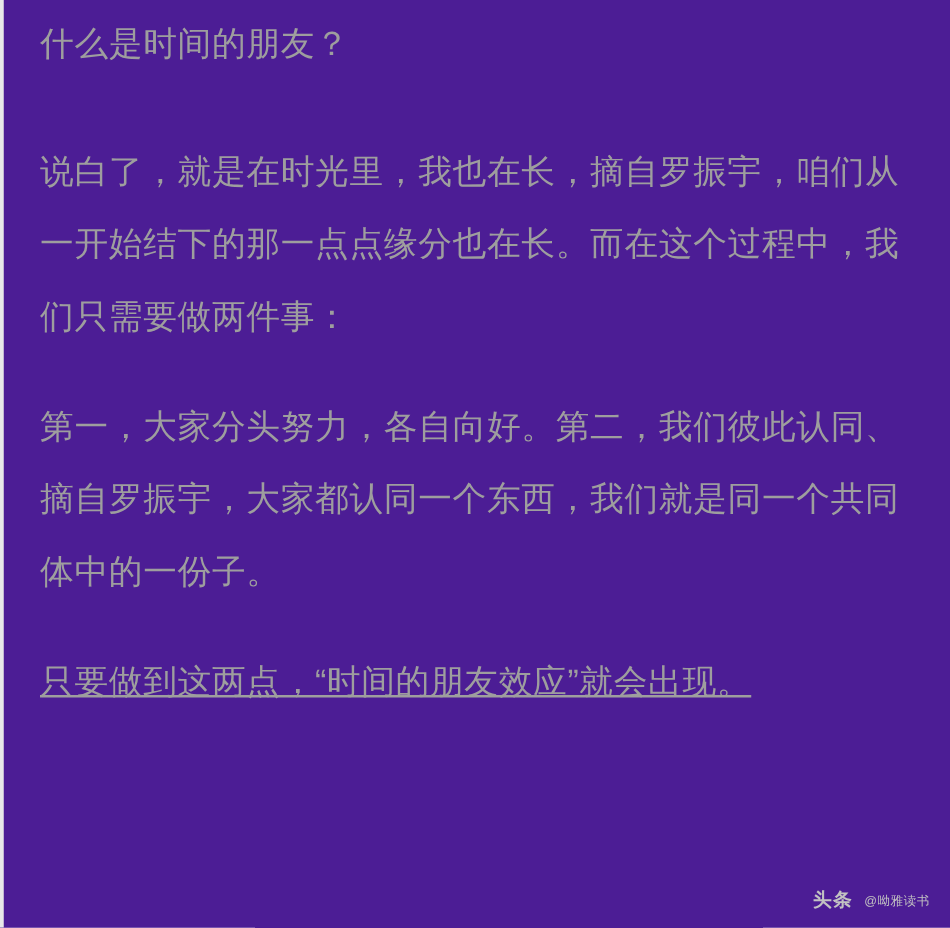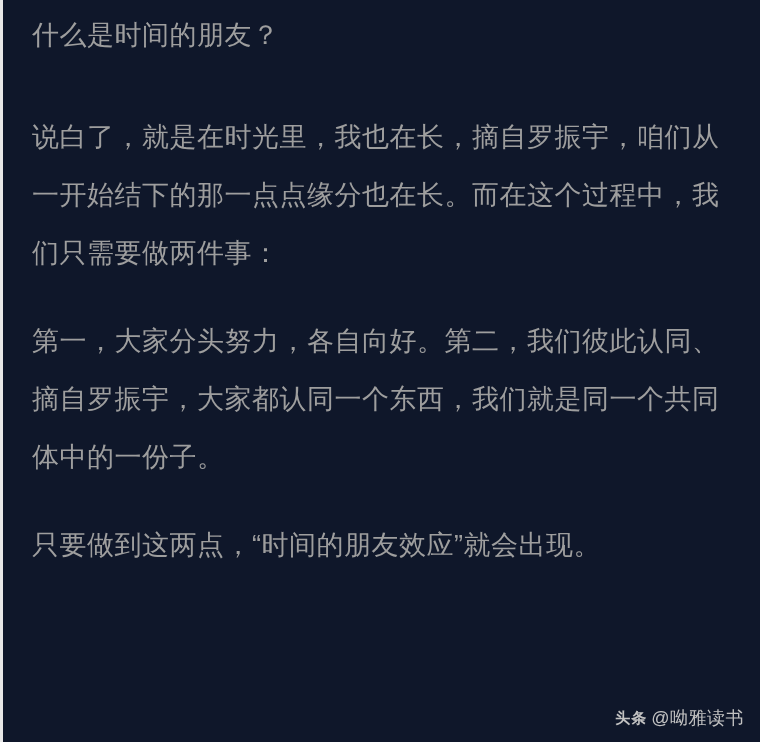--- a/index.html
+++ b/index.html
@@ -11,21 +11,21 @@
     height: 742px;
     background: #ffffff;
     font-family: "Liberation Sans", sans-serif;
     overflow: hidden;
   }
   .page {
     position: relative;
     width: 760px;
     height: 742px;
     box-sizing: border-box;
-    background: #0f172a;
+    background: #4c1d95;
   }
   .left-rule {
     position: absolute;
     left: 0;
     top: 0;
     width: 3px;
     height: 742px;
     background: #e8e8e8;
   }
   .article {
@@ -41,48 +41,49 @@
     letter-spacing: 0.5px;
     margin: 0 0 30px 0;
     text-align: left;
     word-break: break-all;
   }
   .para.first {
     margin-bottom: 44px;
   }
   .para.quote {
     margin-bottom: 0;
+    text-decoration: underline;
   }
   .attribution {
     color: #9e9e9e;
     font-size: 27px;
     line-height: 48px;
     letter-spacing: 0.5px;
     margin: 36px 0 0 0;
   }
   .watermark {
     position: absolute;
     right: 16px;
     bottom: 12px;
     display: flex;
     align-items: center;
-    gap: 4px;
+    gap: 9px;
     color: #c2c2c2;
     font-size: 15px;
     letter-spacing: 0.5px;
   }
   .watermark .wm-logo {
     color: #c2c2c2;
     font-size: 15px;
     font-weight: bold;
     letter-spacing: 1px;
   }
   .watermark .wm-text {
     color: #c2c2c2;
-    font-size: 18px;
+    font-size: 10px;
     text-align: right;
   }
 </style>
 </head>
 <body>
 
 <div class="page">
 
   <div class="left-rule"></div>
 

